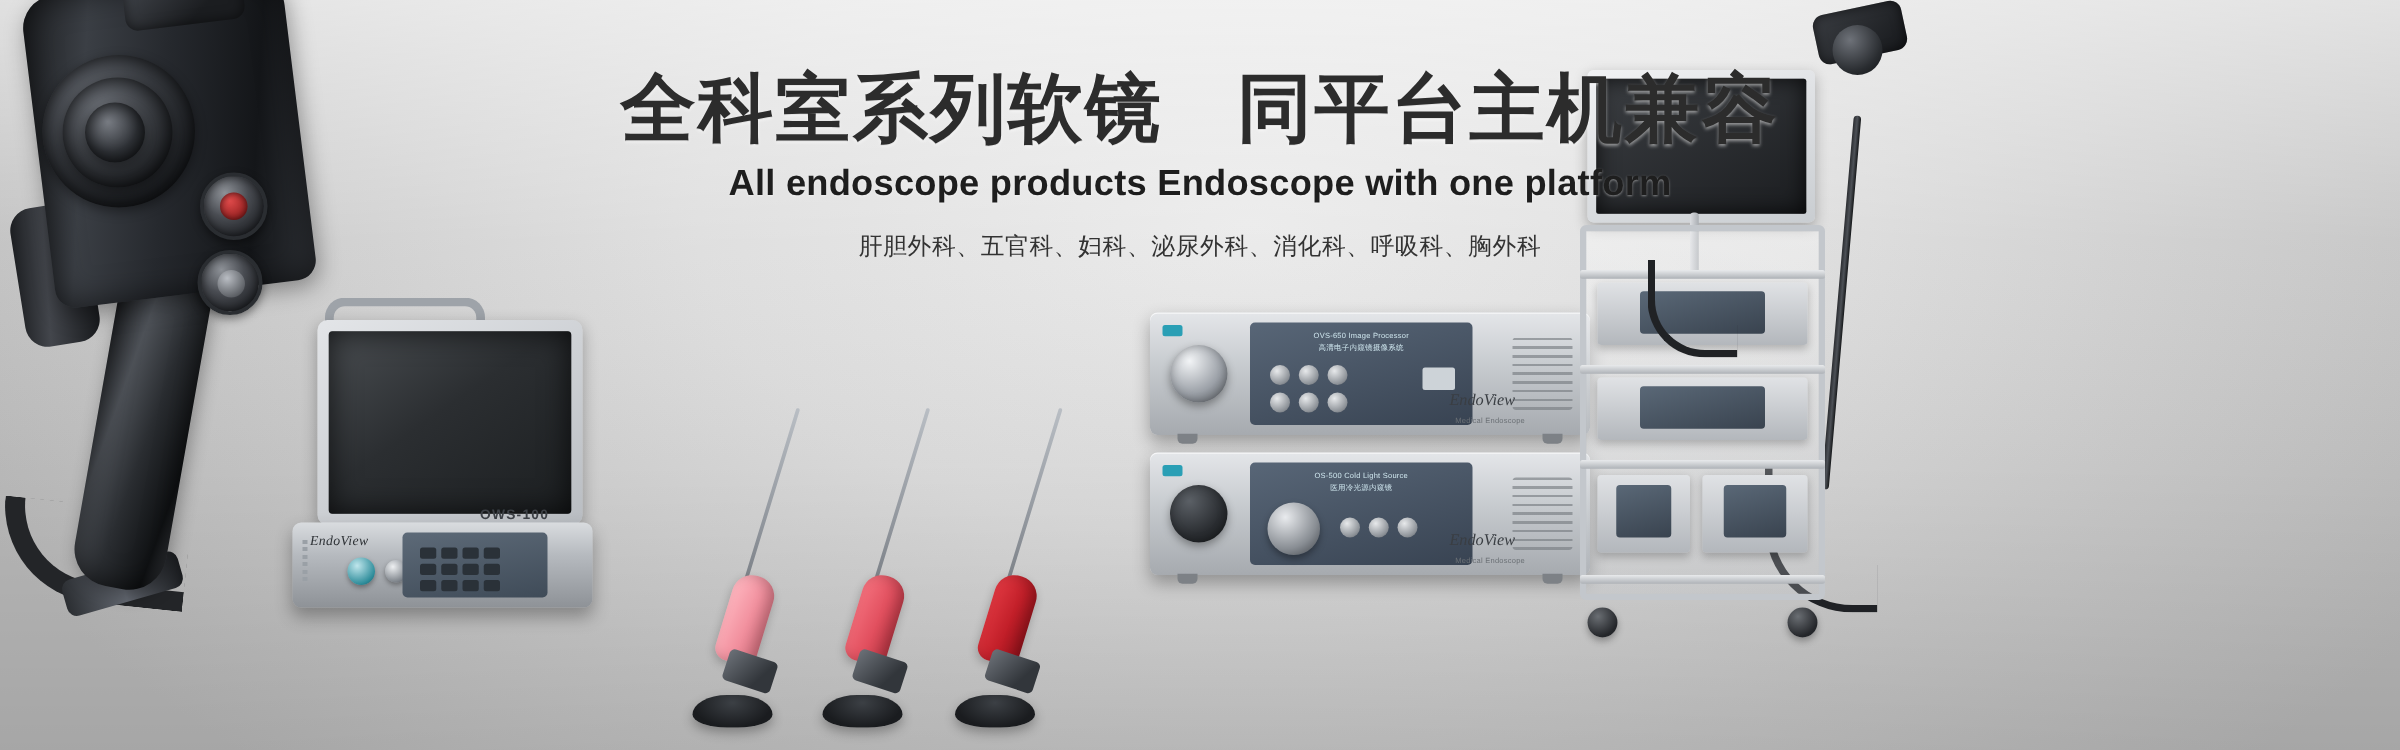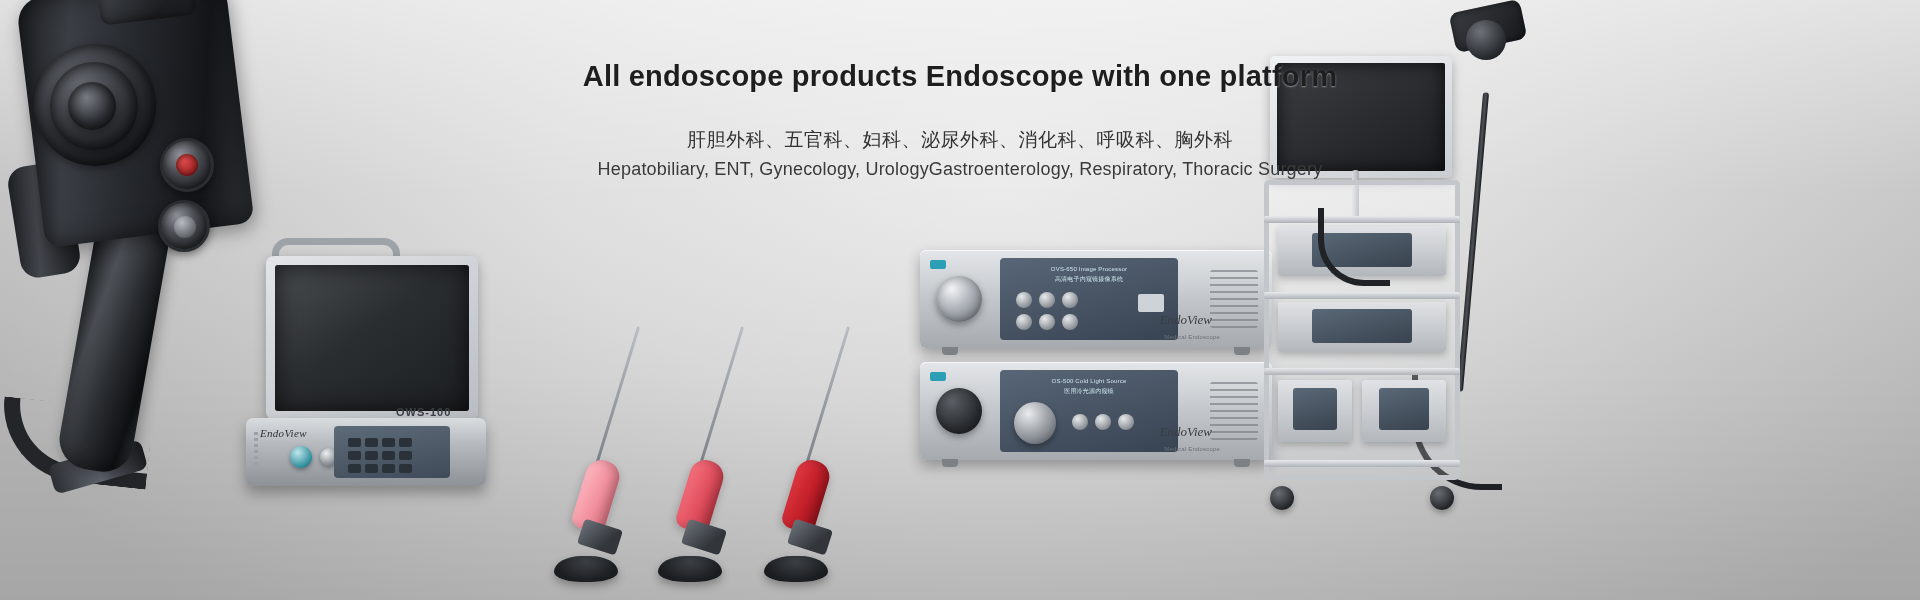--- a/index.html
+++ b/index.html
@@ -35,21 +35,21 @@
     white-space:nowrap;
   }
   .headline .gap { display:inline-block; width:22px; }
   .subhead {
     margin-top:8px;
     font-size:29px; font-weight:bold; color:#1e1e1e;
     letter-spacing:.2px; white-space:nowrap;
     text-shadow:0 1px 2px rgba(255,255,255,.45);
   }
   .deptline-cn {
-    margin-top:34px;
+    margin-top:20px;
     font-size:19px; color:#333; letter-spacing:.5px; white-space:nowrap;
   }
   .deptline-en {
     margin-top:6px;
     font-size:18px; color:#3a3a3a; letter-spacing:.2px; white-space:nowrap;
   }
 
   
   .prod { position:absolute; z-index:20;text-decoration:underline; }
 
@@ -115,21 +115,21 @@
     transform:rotate(6deg);
     opacity:.95;
   }
   .ep-tip {
     position:absolute; left:60px; top:466px; width:96px; height:30px;
     background:linear-gradient(90deg,#2b2e32,#646972,#191b1e);
     border-radius:8px; transform:rotate(-16deg);
   }
 
   
-  #ows-unit { left:236px; top:238px; width:250px; height:250px; }
+  #ows-unit { left:224px; top:238px; width:250px; height:250px; }
   .ows-handle {
     position:absolute; left:36px; top:0; width:128px; height:34px;
     border:7px solid #9ea3a9; border-bottom:none;
     border-radius:16px 16px 0 0;
     background:transparent;
   }
   .ows-screen-frame {
     position:absolute; left:30px; top:18px; width:212px; height:164px;
     background:linear-gradient(150deg,#e3e5e8,#b9bdc2);
     border-radius:8px; padding:9px;
@@ -496,18 +496,22 @@
       <div class="cb-panel" style="top:8px; height:42px;"></div>
     </div>
 
     <div class="cart-cable"></div>
 
     <div class="caster" style="left:-30px;"></div>
     <div class="caster" style="left:130px;"></div>
   </div>
 
   <div class="copy">
+    <div class="headline">
+      <span>全科室系列软镜</span>
+      <span class="gap"></span>
+      <span>同平台主机兼容</span>
+    </div>
     <div class="subhead">All endoscope products Endoscope with one platform</div>
     <div class="deptline-cn">肝胆外科、五官科、妇科、泌尿外科、消化科、呼吸科、胸外科</div>
-    <div class="deptline-en">Hepatobiliary, ENT, Gynecology, UrologyGastroenterology, Respiratory, Thoracic Surgery</div>
   </div>
 
 </div>
 
 </body></html>

